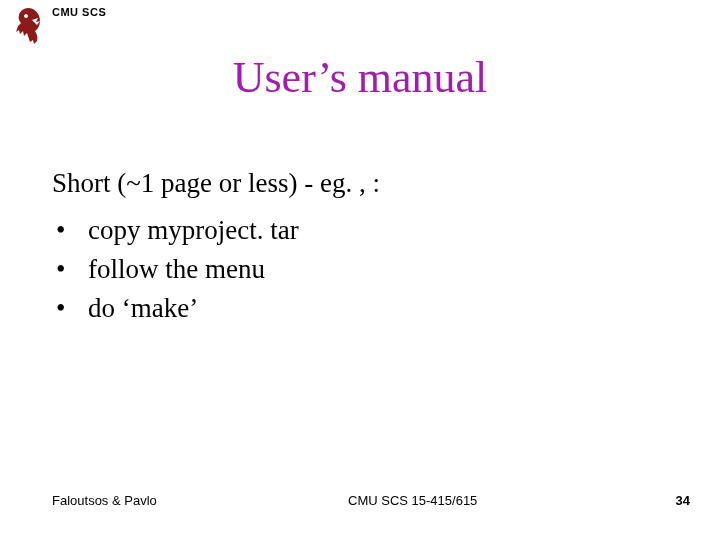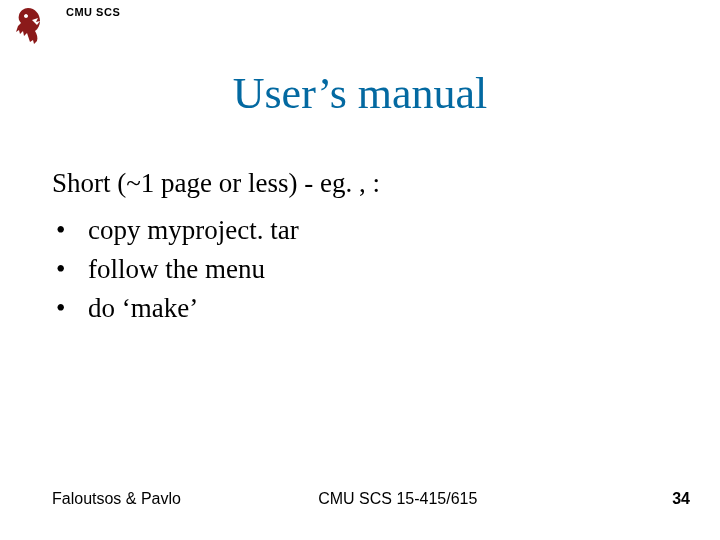--- a/index.html
+++ b/index.html
@@ -15,46 +15,46 @@
       color: #000000;
       position: relative;
       overflow: hidden;
     }
     .header {
       position: absolute;
       top: 6px;
       left: 10px;
       display: flex;
       align-items: flex-start;
-      gap: 20px;
+      gap: 6px;
     }
     .logo {
       width: 36px;
       height: 42px;
     }
     .logo svg {
       width: 100%;
       height: 100%;
     }
     .header-label {
       font-family: Arial, Helvetica, sans-serif;
       font-size: 11px;
       font-weight: bold;
       color: #000000;
       letter-spacing: 0.5px;
     }
     .title {
       position: absolute;
-      top: 68px;
+      top: 52px;
       left: 0;
       right: 0;
       text-align: center;
       font-size: 44px;
       font-weight: normal;
-      color: #0369a1;
+      color: #a21caf;
     }
     .content {
       position: absolute;
       top: 164px;
       left: 52px;
       right: 40px;
       font-size: 27px;
       line-height: 1.45;
       color: #000000;
     }
@@ -84,21 +84,21 @@
     }
     .footer {
       position: absolute;
       bottom: 32px;
       left: 52px;
       right: 30px;
       display: flex;
       justify-content: space-between;
       align-items: baseline;
       font-family: Arial, Helvetica, sans-serif;
-      font-size: 16px;
+      font-size: 13px;
       color: #000000;
     }
     .footer-left {
       flex: 1;
       text-align: left;
     }
     .footer-center {
       flex: 1;
       text-align: right;
     }

